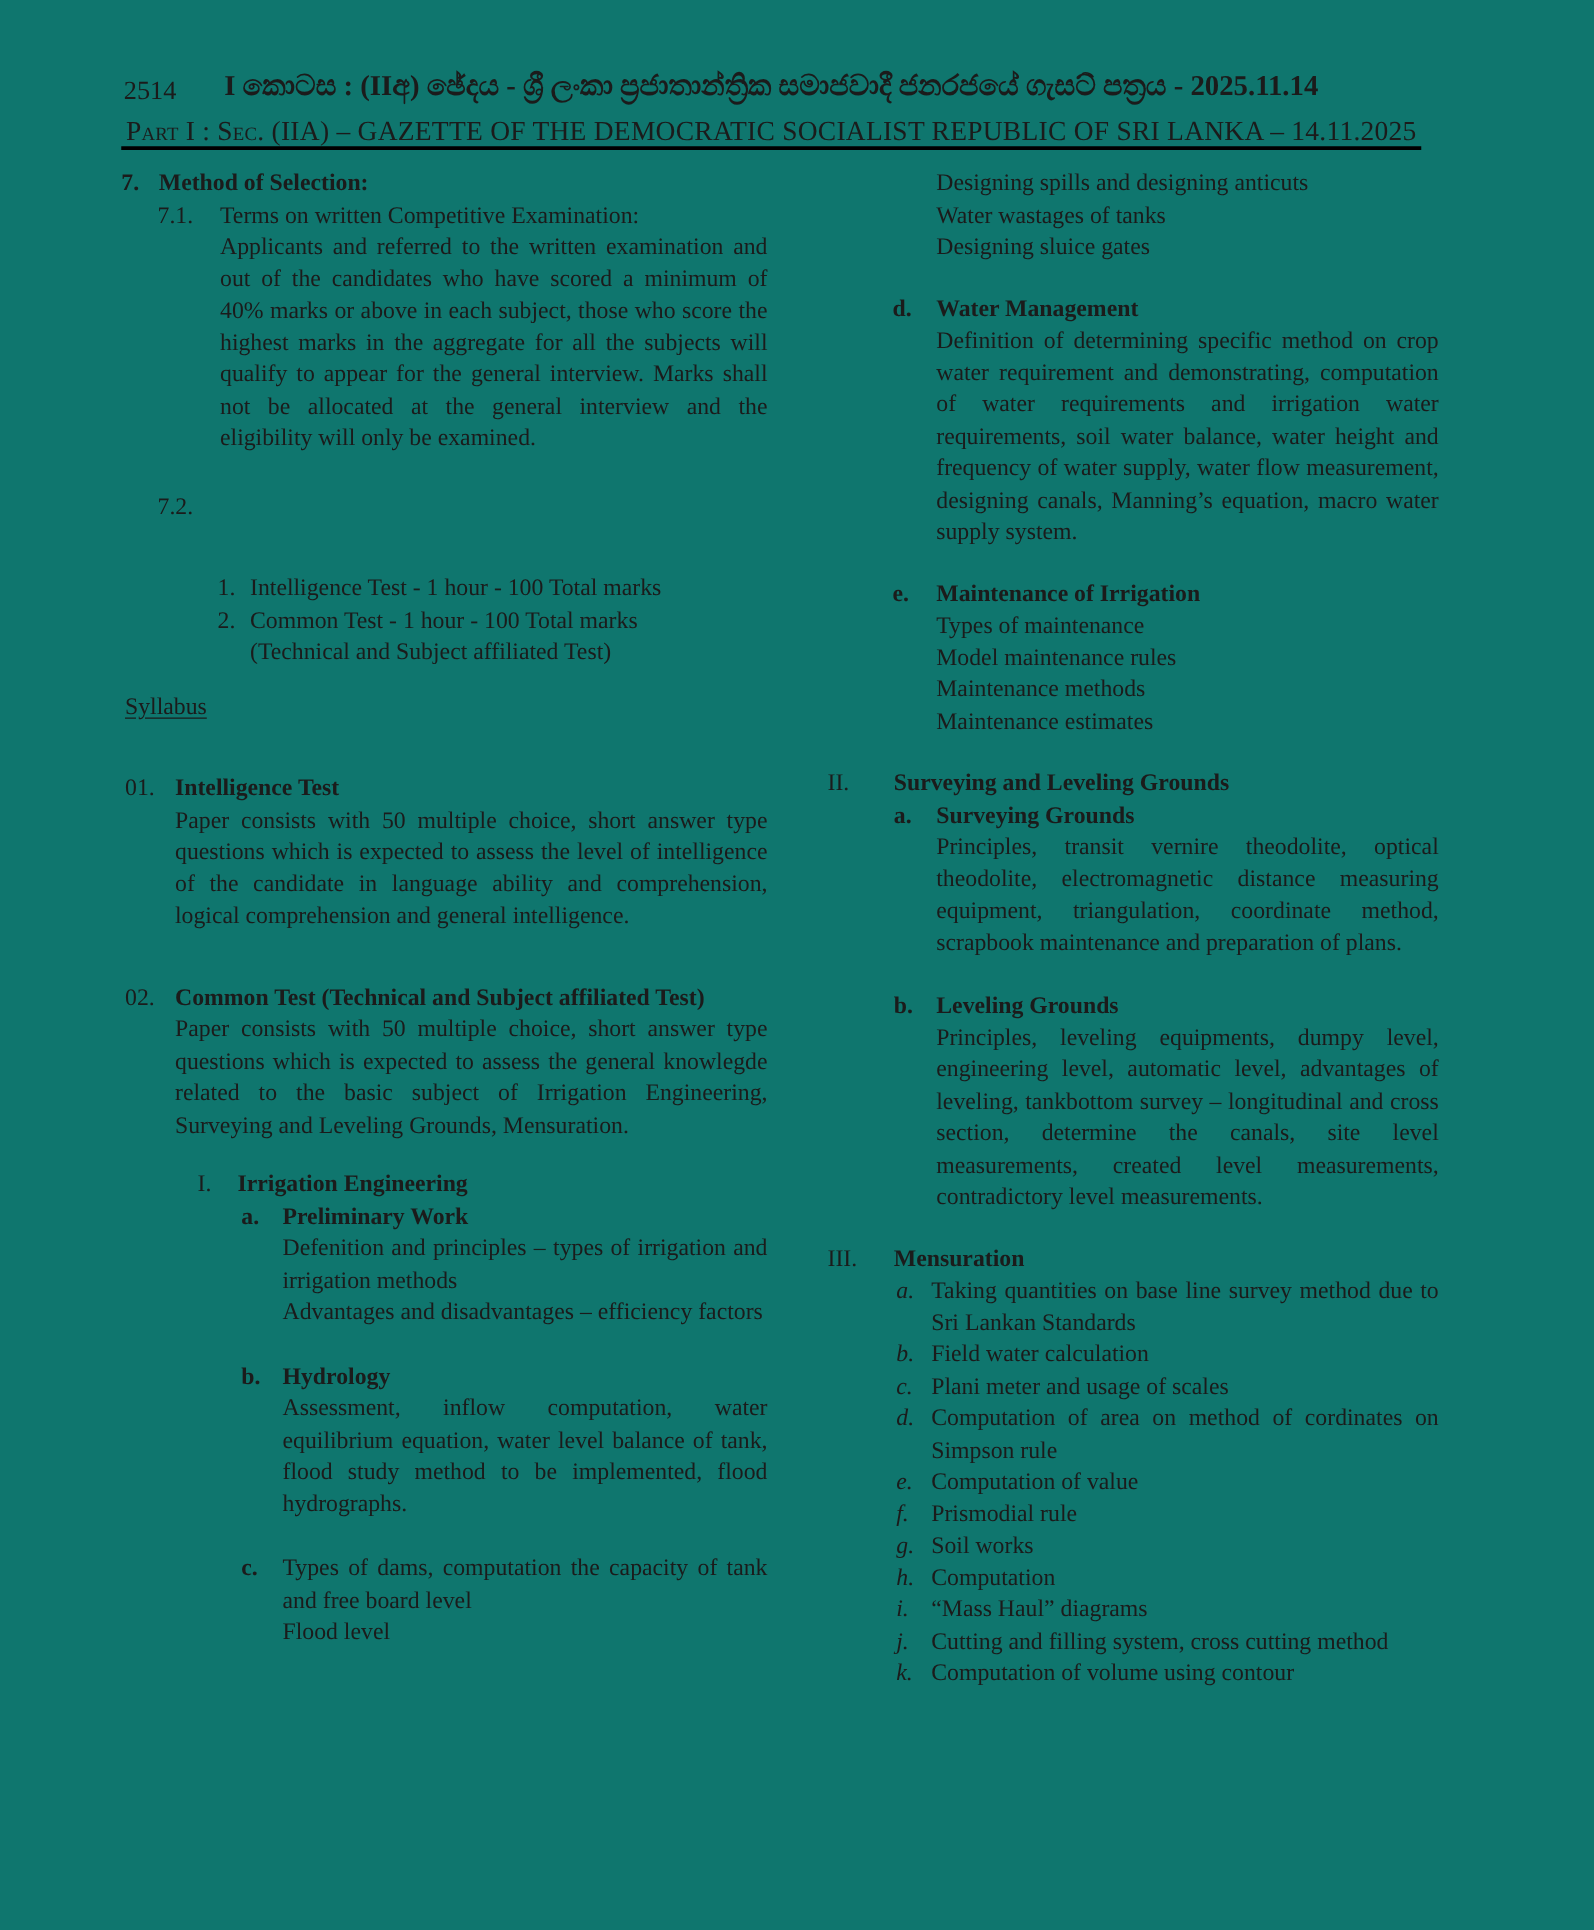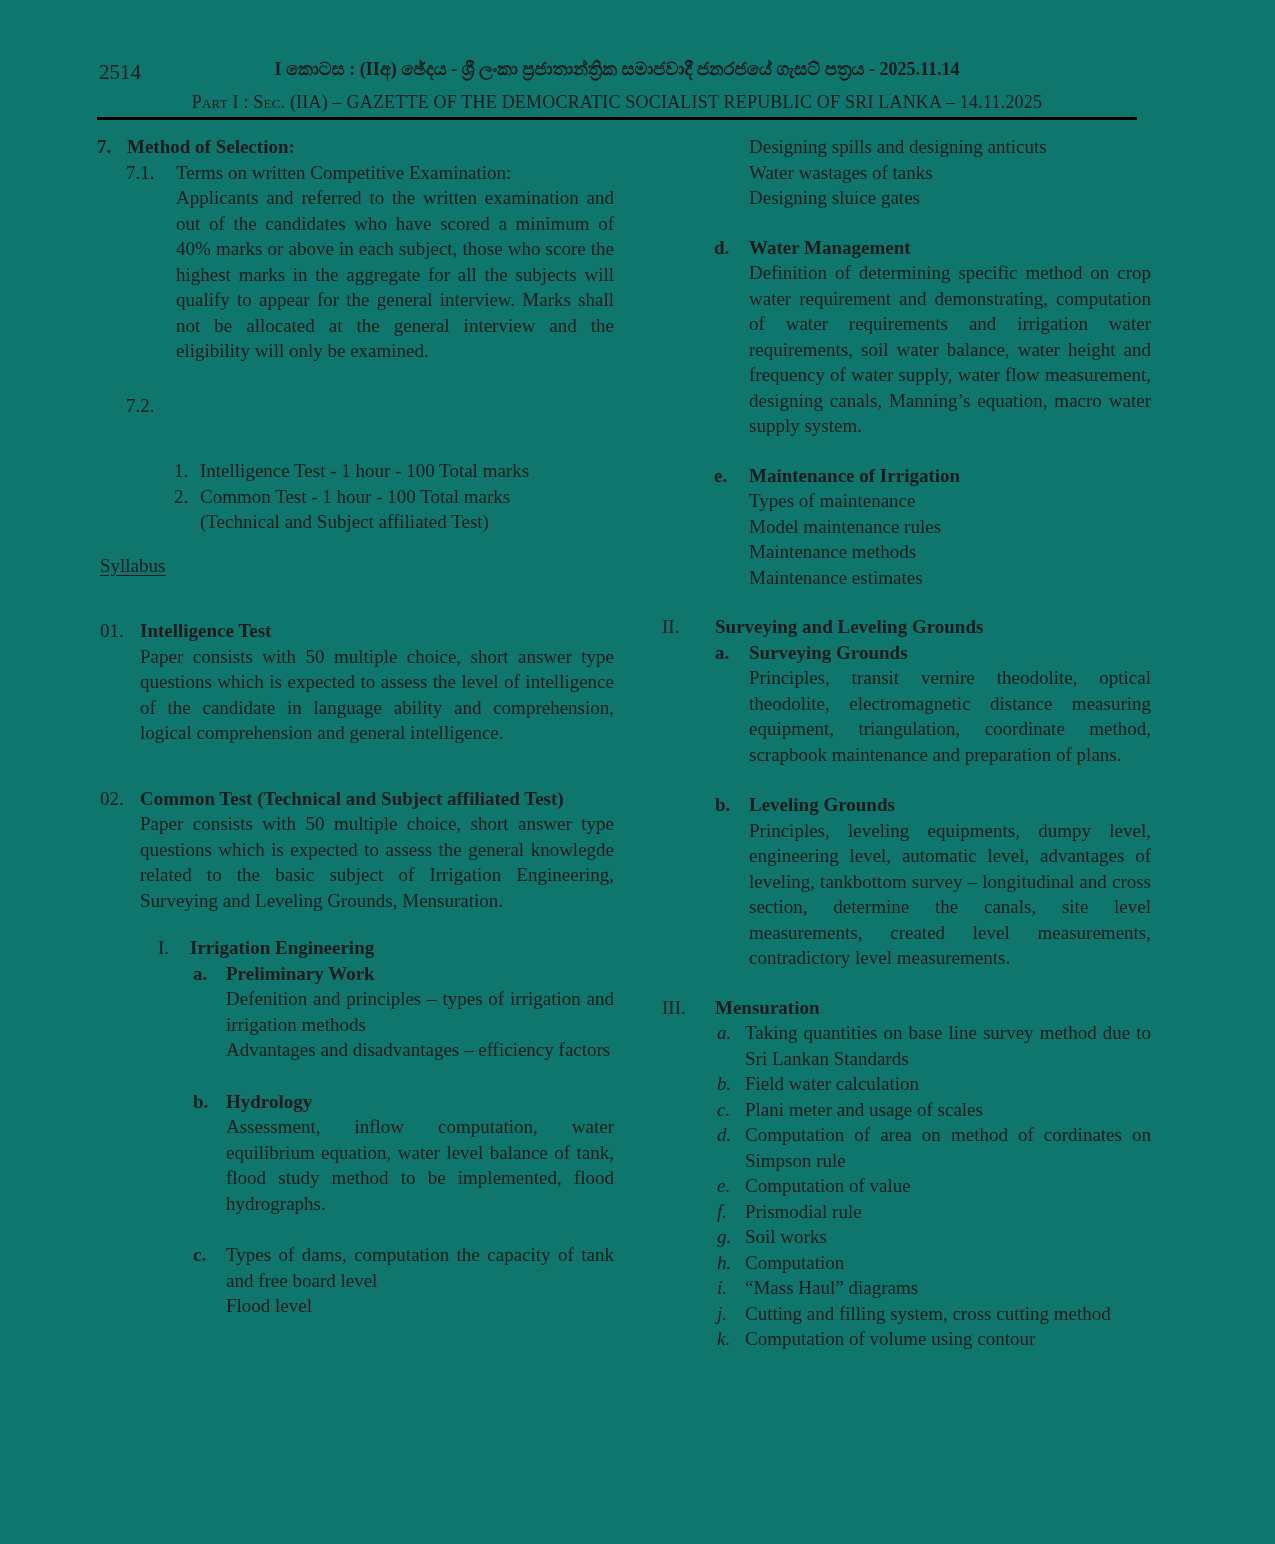--- a/index.html
+++ b/index.html
@@ -3,22 +3,22 @@
 <meta charset="utf-8">
 <style>
   * { margin:0; padding:0; box-sizing:border-box; }
   html,body { background:#e8e8e8; }
   body { font-family:"Liberation Serif", serif; color:#1b1b1b; }
   .page { position:relative; width:1275px; height:1544px; background:#0f766e; overflow:hidden; margin:0 auto; }
 
   
   .page-number { position:absolute; left:99px; top:60px; font-size:21px; }
   .titles { position:absolute; left:97px; top:0; width:1040px; text-align:center; }
-  .title-si { margin-top:54px; font-size:18px; font-weight:bold; line-height:30px; white-space:nowrap; }
-  .title-en { margin-top:8px; font-size:18px; letter-spacing:0.2px; white-space:nowrap; }
+  .title-si { margin-top:54px; font-size:23px; font-weight:bold; line-height:30px; white-space:nowrap; }
+  .title-en { margin-top:8px; font-size:22px; letter-spacing:0.2px; white-space:nowrap; }
   .sc { font-variant:small-caps; }
   .rule { position:absolute; left:97px; top:117px; width:1040px; height:3px; background:#000; }
 
   
   .col { position:absolute; top:134px; font-size:19px; line-height:25.5px; }
   .col-left  { left:97px;  width:517px; }
   .col-right { left:662px; width:489px; }
 
   .b { font-weight:bold; }
   .j { text-align:justify; }

